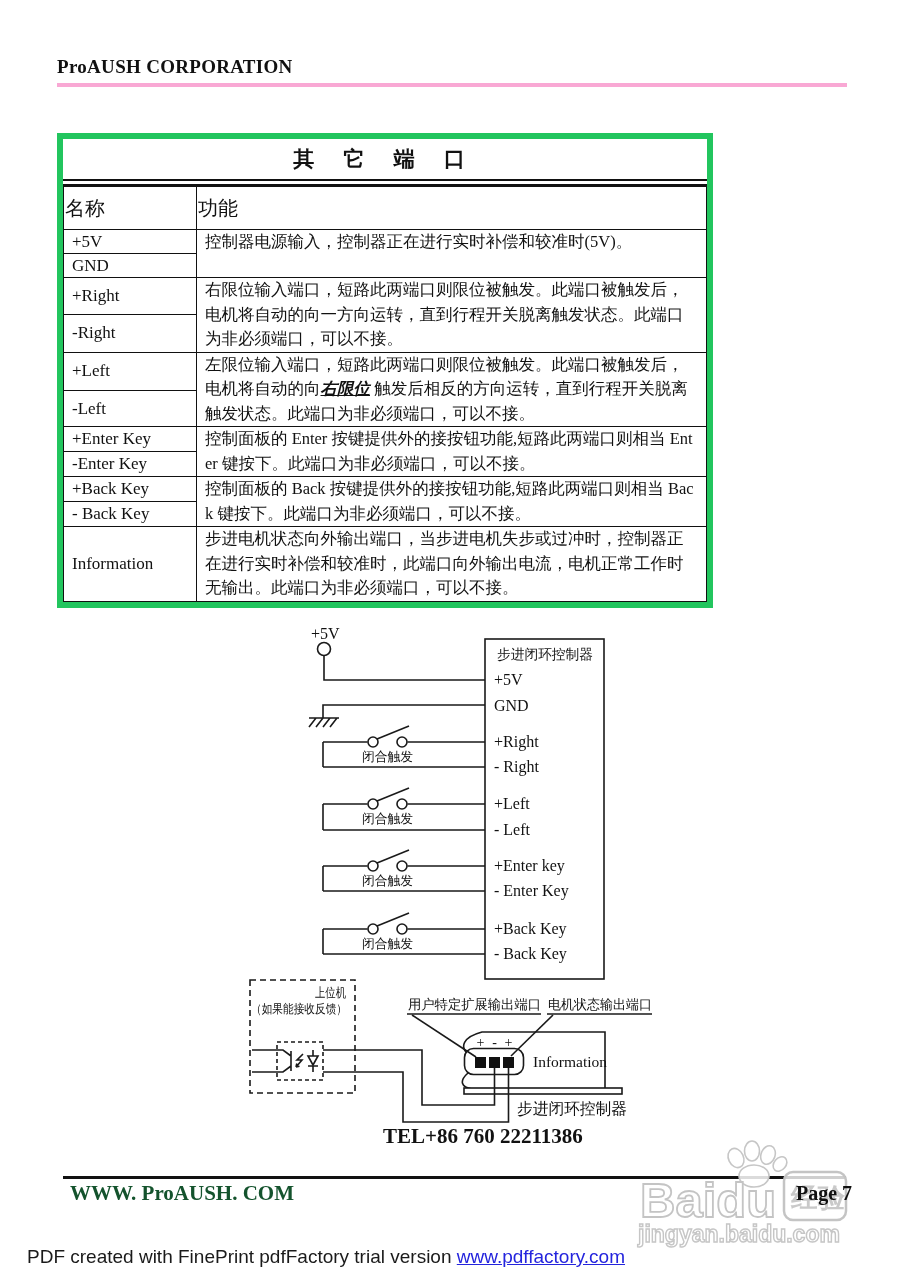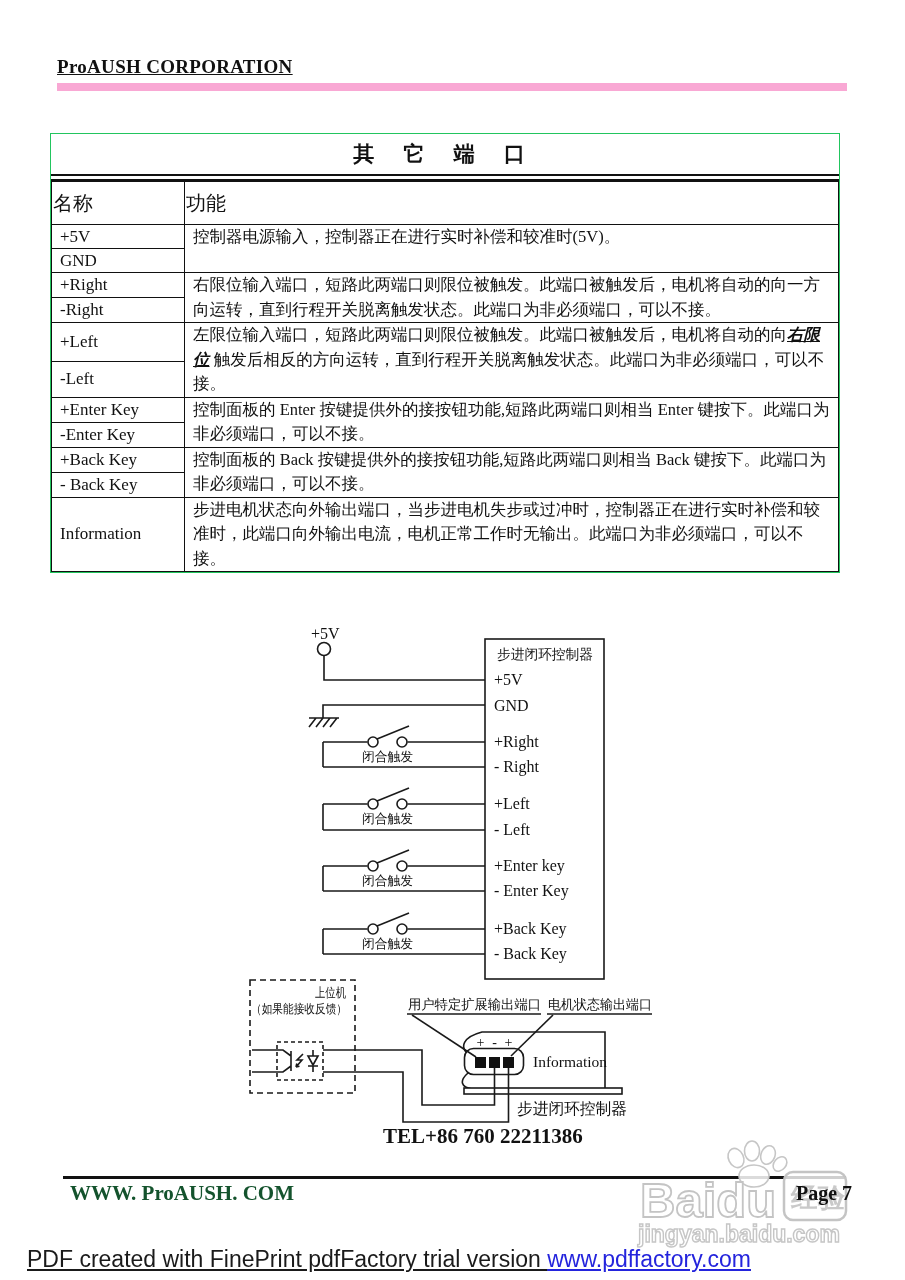--- a/index.html
+++ b/index.html
@@ -1,27 +1,27 @@
 <!DOCTYPE html>
 <html><head>
 <meta charset="utf-8">
 <style>
   html,body{margin:0;padding:0;background:#888;}
   .page{position:relative;width:905px;height:1280px;background:#ffffff;
         font-family:"Liberation Serif","DejaVu Serif",serif;color:#111;overflow:hidden;}
 
   
   .page-header{position:absolute;left:57px;top:56px;width:790px;
-               border-bottom:8px solid #f9a8d4;display:flex;justify-content:space-between;
-               align-items:flex-end;padding-bottom:5px;text-decoration:underline;}
+               border-bottom:4px solid #f9a8d4;display:flex;justify-content:space-between;
+               align-items:flex-end;padding-bottom:5px;}
   .company{font-weight:bold;font-size:19px;letter-spacing:.3px;}
   .manual-title{font-weight:bold;font-size:16.5px;}
 
   
-  .tbl{position:absolute;left:50px;top:133px;width:790px;border:1px solid #22c55e;box-sizing:border-box;}
+  .tbl{position:absolute;left:57px;top:133px;width:656px;border:6px solid #22c55e;box-sizing:border-box;}
   .tbl-title{height:40px;border-bottom:2px solid #111;display:flex;align-items:center;
              justify-content:center;font-size:21px;font-weight:bold;letter-spacing:12px;}
   .tbl-gap{height:3px;border-bottom:2px solid #111;}
   .tbl table{border-collapse:collapse;width:100%;table-layout:fixed;}
   .tbl td{border:1.5px solid #111;overflow:hidden;}
   tr.hdr td{height:40px;text-align:left;font-size:20px;vertical-align:middle;}
   td.nm{font-size:17px;padding:0 0 0 8px;vertical-align:middle;}
   td.fn{font-size:16.5px;line-height:24.5px;padding:0 8px;vertical-align:top;word-break:break-all;}
   .em{font-weight:bold;font-style:italic;text-decoration:underline;}
 
@@ -34,21 +34,21 @@
   .diagram .whitefill{fill:#ffffff;}
 
   
   .footer-rule{position:absolute;left:63px;top:1176px;width:783px;border-top:3px solid #111;}
   .site{position:absolute;left:70px;top:1181px;font-size:21px;font-weight:bold;color:#14532d;}
   .tel{position:absolute;left:383px;top:1124px;font-size:21px;font-weight:bold;color:#111;}
   .pageno{position:absolute;left:796px;top:1182px;font-size:20px;font-weight:bold;color:#111;z-index:6;}
   .watermark{position:absolute;left:628px;top:1140px;z-index:4;}
 
   .pdf-note{position:absolute;left:27px;top:1246px;font-family:"Liberation Sans","DejaVu Sans",sans-serif;
-            font-size:23px;color:#1a1a1a;text-decoration:underline;}
+            font-size:19px;color:#1a1a1a;}
   .pdf-link{color:#2424dd;text-decoration:underline;}
 </style>
 </head>
 <body>
 
 <div class="page">
 
   <div class="page-header">
     <span class="company">ProAUSH CORPORATION</span>
   </div>

